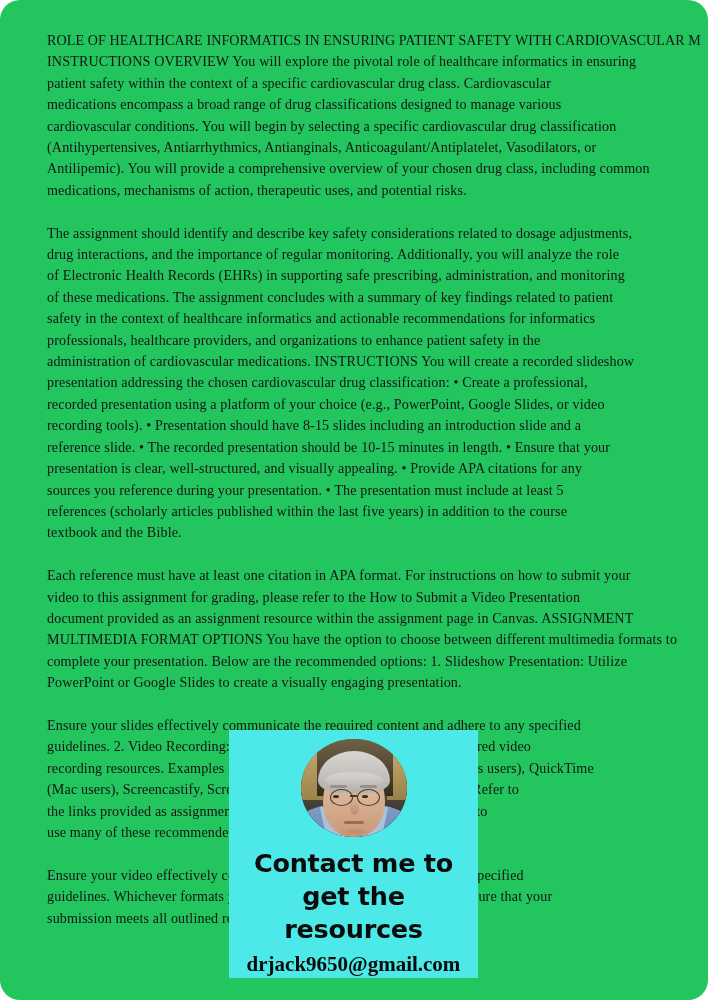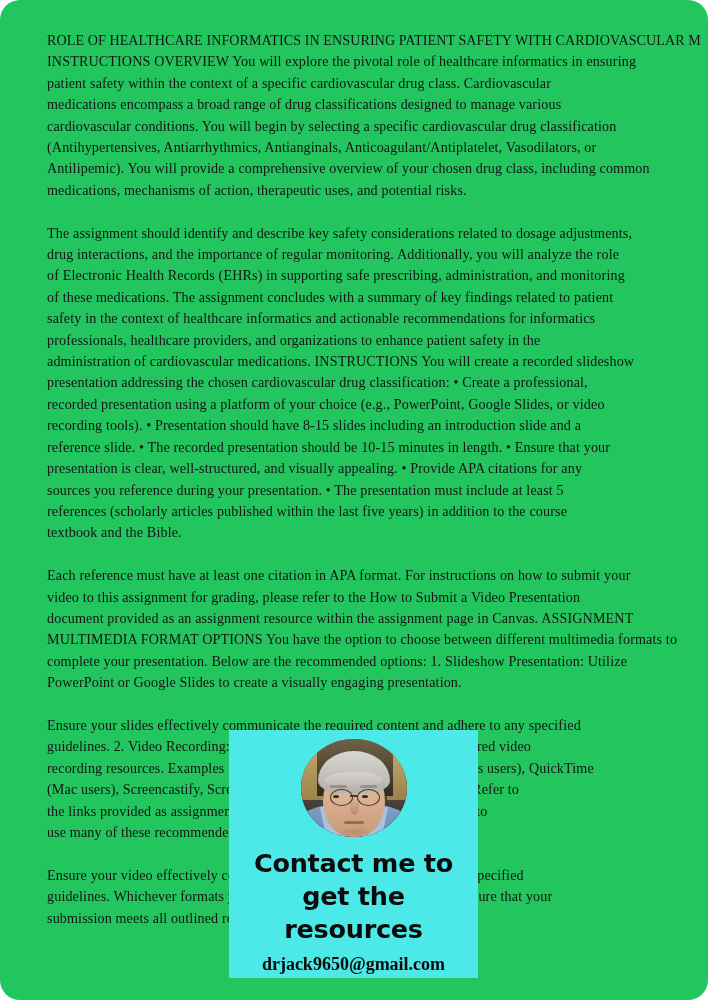--- a/index.html
+++ b/index.html
@@ -214,21 +214,21 @@
     font-weight: bold;
     font-size: 25.5px;
     line-height: 33px;
     color: #0b0b0b;
     letter-spacing: -0.01em;
   }
   .overlay-email {
     margin-top: 5px;
     font-family: "Liberation Serif", "DejaVu Serif", serif;
     font-weight: bold;
-    font-size: 18px;
+    font-size: 21px;
     line-height: 27px;
     color: #0b0b0b;
   }
 </style>
 </head>
 <body>
 
 <div id="page">
 
   <div id="doc-body">

